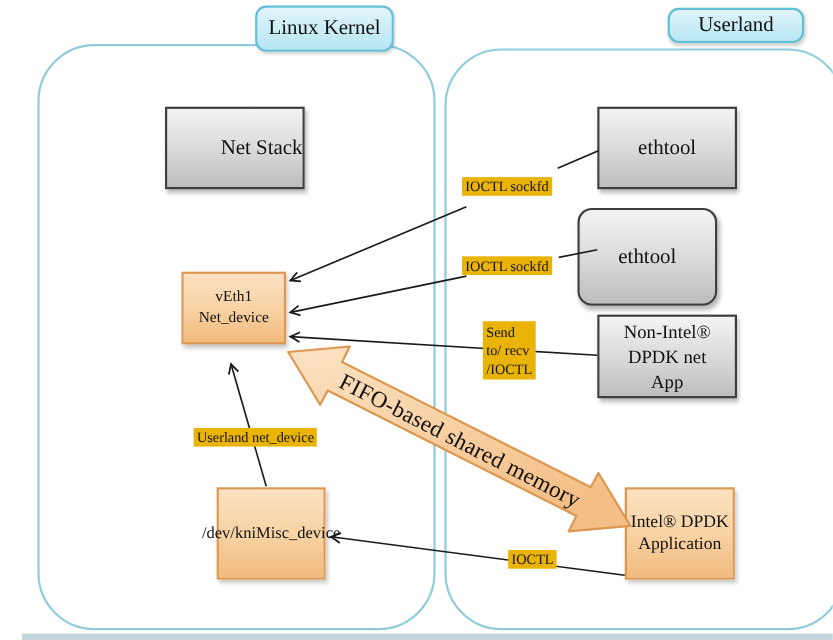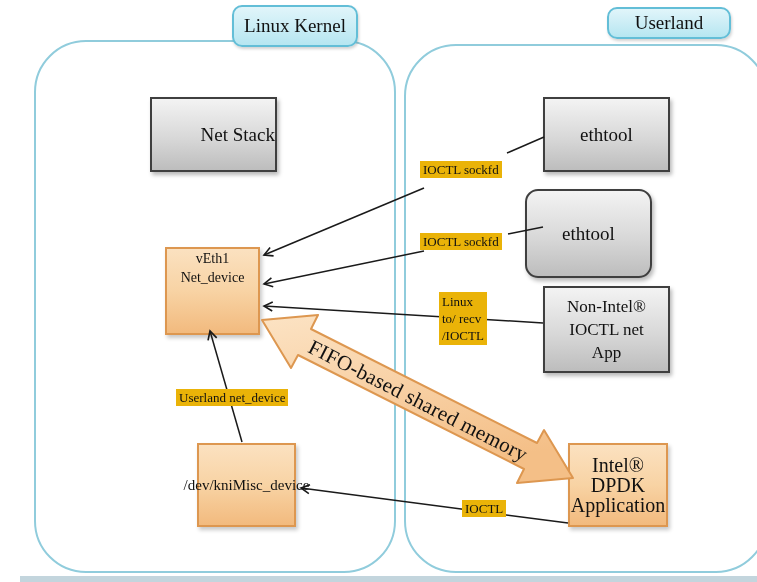--- a/index.html
+++ b/index.html
@@ -46,36 +46,36 @@
     background: linear-gradient(to bottom, var(--gray-top, #f3f3f3) 0%, #d8d8d8 55%, var(--gray-bottom, #bdbdbd) 100%);
     box-shadow: 2px 3px 4px rgba(0,0,0,0.28);
     display: flex; flex-direction: column; align-items: center; justify-content: center;
     text-align: center;
     font-size: 19px;
     z-index: 1;
   }
   #box-net-stack { left: 130px; top: 97px;  width: 127px; height: 75px; align-items: flex-end; }
   #box-ifconfig  { left: 523px; top: 97px;  width: 127px; height: 75px; }
   #box-ethtool   { left: 505px; top: 189px; width: 127px; height: 89px; border-radius: 13px; }
-  #box-non-intel { left: 523px; top: 286px; width: 127px; height: 87px; font-size: 17px; line-height: 23px; }
+  #box-non-intel { left: 523px; top: 286px; width: 127px; height: 76px; font-size: 17px; line-height: 23px; }
 
   .obox {
     position: absolute;
     border: 2px solid var(--orange-border, #dd9750);
     background: linear-gradient(to bottom, var(--orange-top, #fbe1c0) 0%, #f8d3a4 50%, var(--orange-bottom, #f2ba7e) 100%);
     box-shadow: 2px 3px 4px rgba(0,0,0,0.22);
     text-align: center;
     z-index: 1;
   }
   #box-veth0 { left: 113px; top: 211px; width: 95px; height: 84px; font-size: 21px; padding-top: 10px; }
-  #box-veth1 { left: 145px; top: 247px; width: 95px; height: 88px; font-size: 14px; line-height: 19px;
-               display: flex; flex-direction: column; align-items: center; }
+  #box-veth1 { left: 145px; top: 247px; width: 95px; height: 66px; font-size: 14px; line-height: 19px;
+               display: flex; flex-direction: column; align-items: center; justify-content: center; }
   #box-dev-kni   { left: 177px; top: 443px; width: 99px;  height: 84px; font-size: 15px; line-height: 20px;
                display: flex; flex-direction: row; align-items: center; justify-content: center; }
-  #box-intel-app { left: 548px; top: 443px; width: 100px; height: 84px; font-size: 20px; line-height: 20px;
+  #box-intel-app { left: 548px; top: 443px; width: 100px; height: 84px; font-size: 16px; line-height: 20px;
                display: flex; flex-direction: column; align-items: center; justify-content: center; }
 
   #arrow-layer { position: absolute; left: 0; top: 0; width: 757px; height: 582px; z-index: 2; pointer-events: none; }
   #arrow-layer line, #arrow-layer path.conn { stroke: var(--line-color, #1a1a1a); stroke-width: 1.5; fill: none; }
   #arrow-layer marker path { stroke: var(--line-color, #1a1a1a); fill: none; }
   #fifo-arrow-shape { stroke: var(--orange-border, #dd9750); stroke-width: 2; stroke-linejoin: round; }
 
   .edge-label {
     position: absolute;
     background: #eab308;
@@ -123,21 +123,21 @@
     <span>Net Stack</span>
   </div>
   <div class="gbox" id="box-ifconfig">
     <span>ethtool</span>
   </div>
   <div class="gbox" id="box-ethtool">
     <span>ethtool</span>
   </div>
   <div class="gbox" id="box-non-intel">
     <span>Non-Intel®</span>
-    <span>IOCTL net</span>
+    <span>DPDK net</span>
     <span>App</span>
   </div>
 
   <div class="obox" id="box-veth1">
     <span>vEth1</span>
     <span>Net_device</span>
   </div>
   <div class="obox" id="box-dev-kni">
     <span>/dev/kni</span>
     <span>Misc_device</span>
@@ -169,21 +169,21 @@
     <line x1="523" y1="323" x2="244" y2="306" marker-end="url(#ah)"></line>
 
     <line x1="222" y1="442" x2="190" y2="331" marker-end="url(#ah)"></line>
 
     <line x1="548" y1="523" x2="281" y2="488" marker-end="url(#ah)"></line>
   </svg>
 
   <div class="edge-label" id="lbl-ioctl-sockfd-1">IOCTL sockfd</div>
   <div class="edge-label" id="lbl-ioctl-sockfd-2">IOCTL sockfd</div>
   <div class="edge-label" id="lbl-send-recv">
-    <span>Linux</span>
+    <span>Send</span>
     <span>to/ recv</span>
     <span>/IOCTL</span>
   </div>
   <div class="edge-label" id="lbl-register">Userland net_device</div>
   <div class="edge-label" id="lbl-ioctl-3">IOCTL</div>
 
   <div id="fifo-text">FIFO-based shared memory</div>
 
 </div>
 

